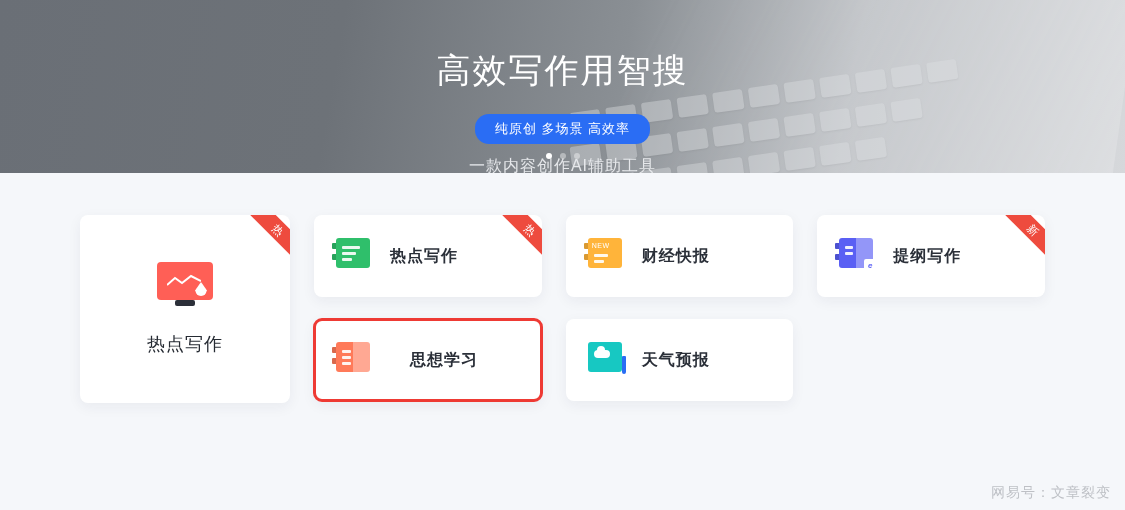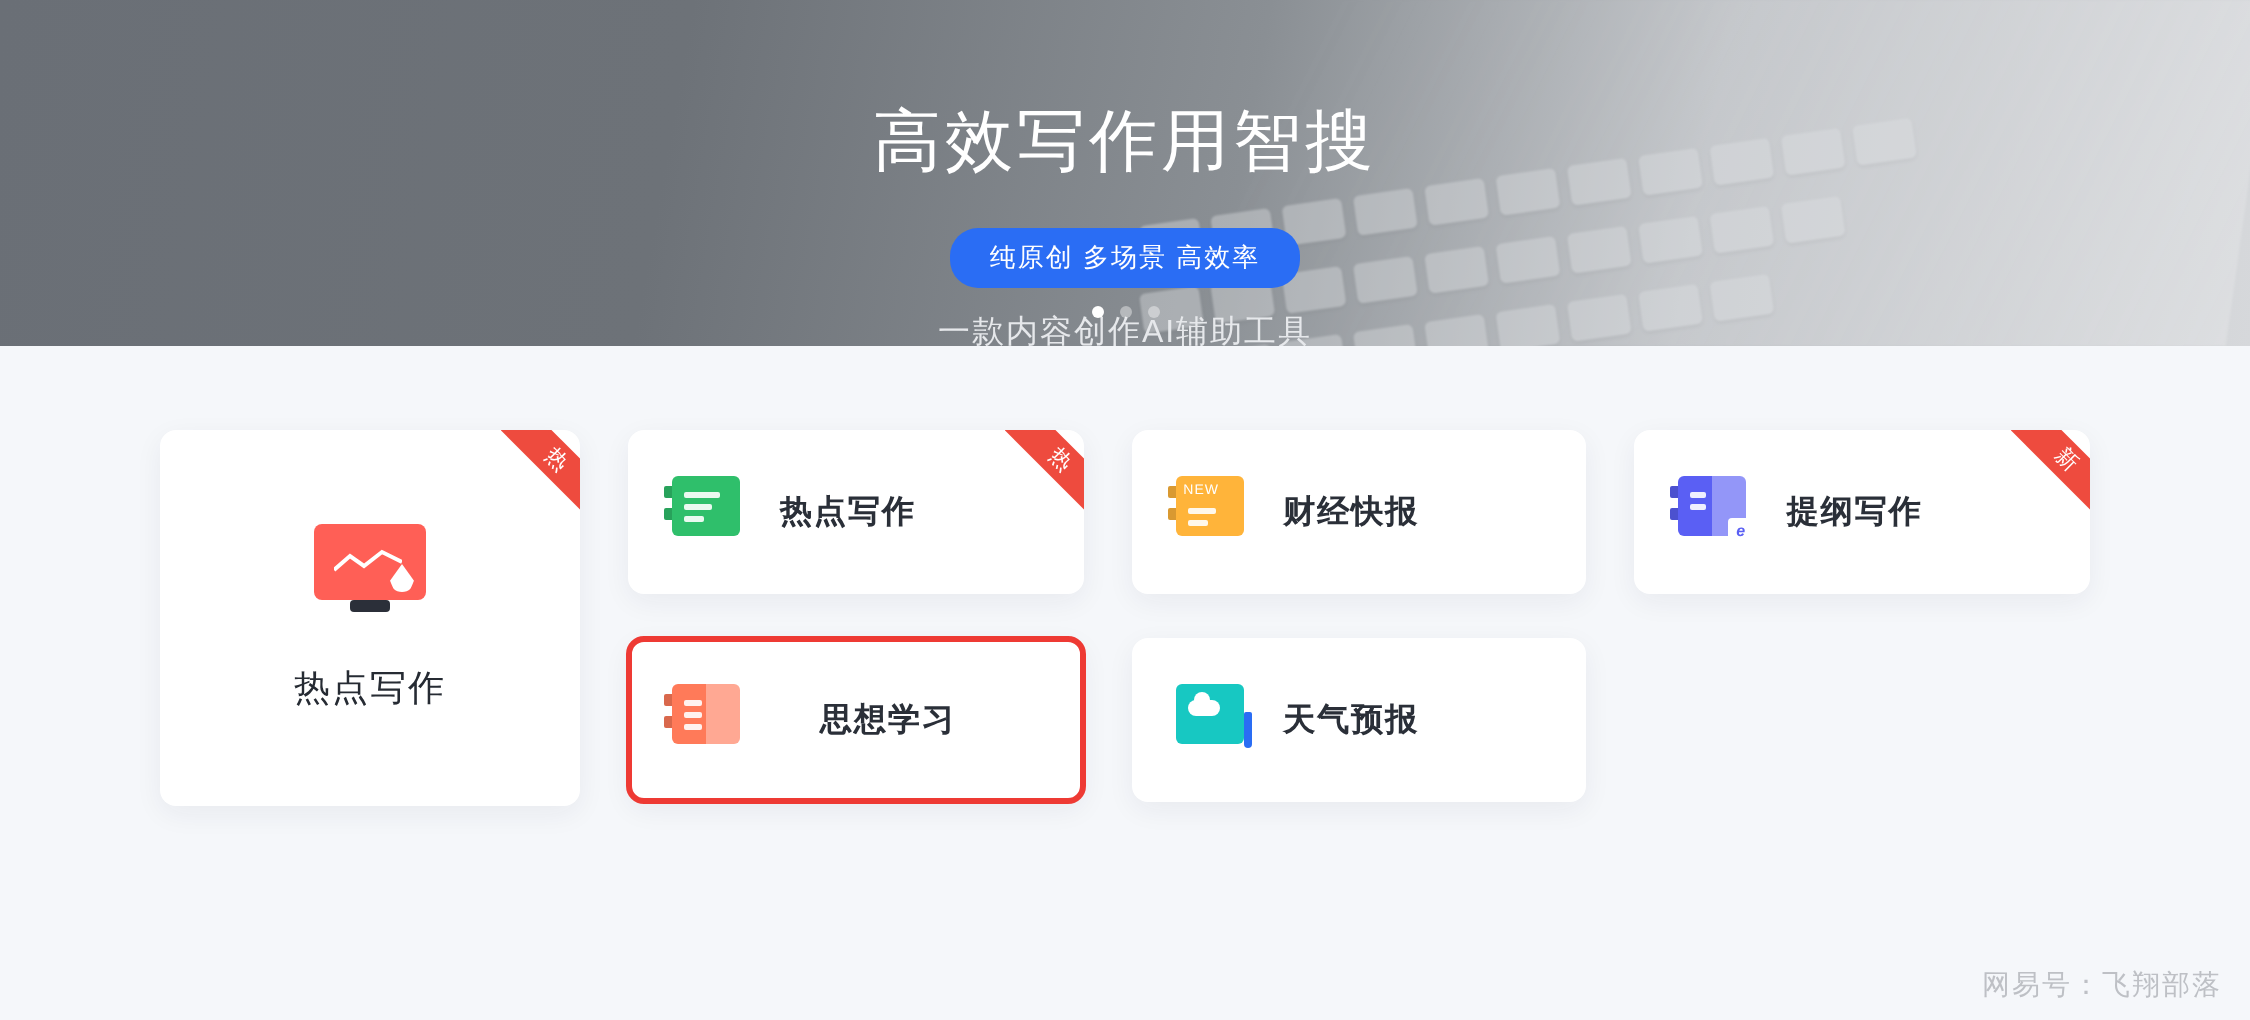--- a/index.html
+++ b/index.html
@@ -264,13 +264,13 @@
             <span class="cloud"></span>
             <span class="thermo"></span>
           </div>
         </div>
       <span class="lbl">天气预报</span>
     </div>
 
   </div>
 </div>
 
-<div class="watermark">网易号：飞翔部落</div>
+<div class="watermark">网易号：文章裂变</div>
 
 </body></html>

